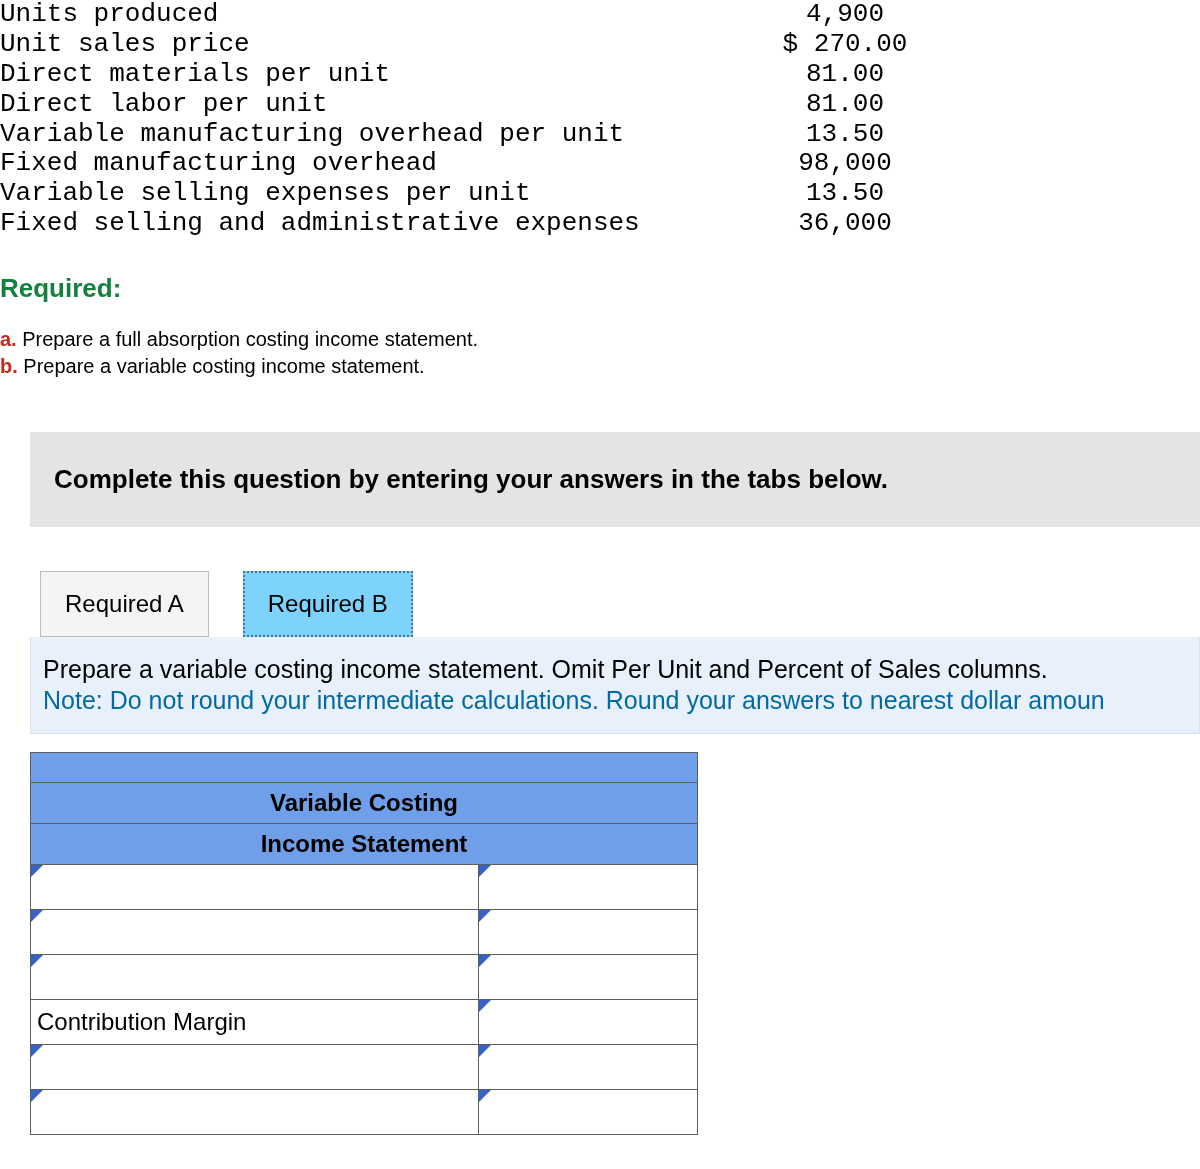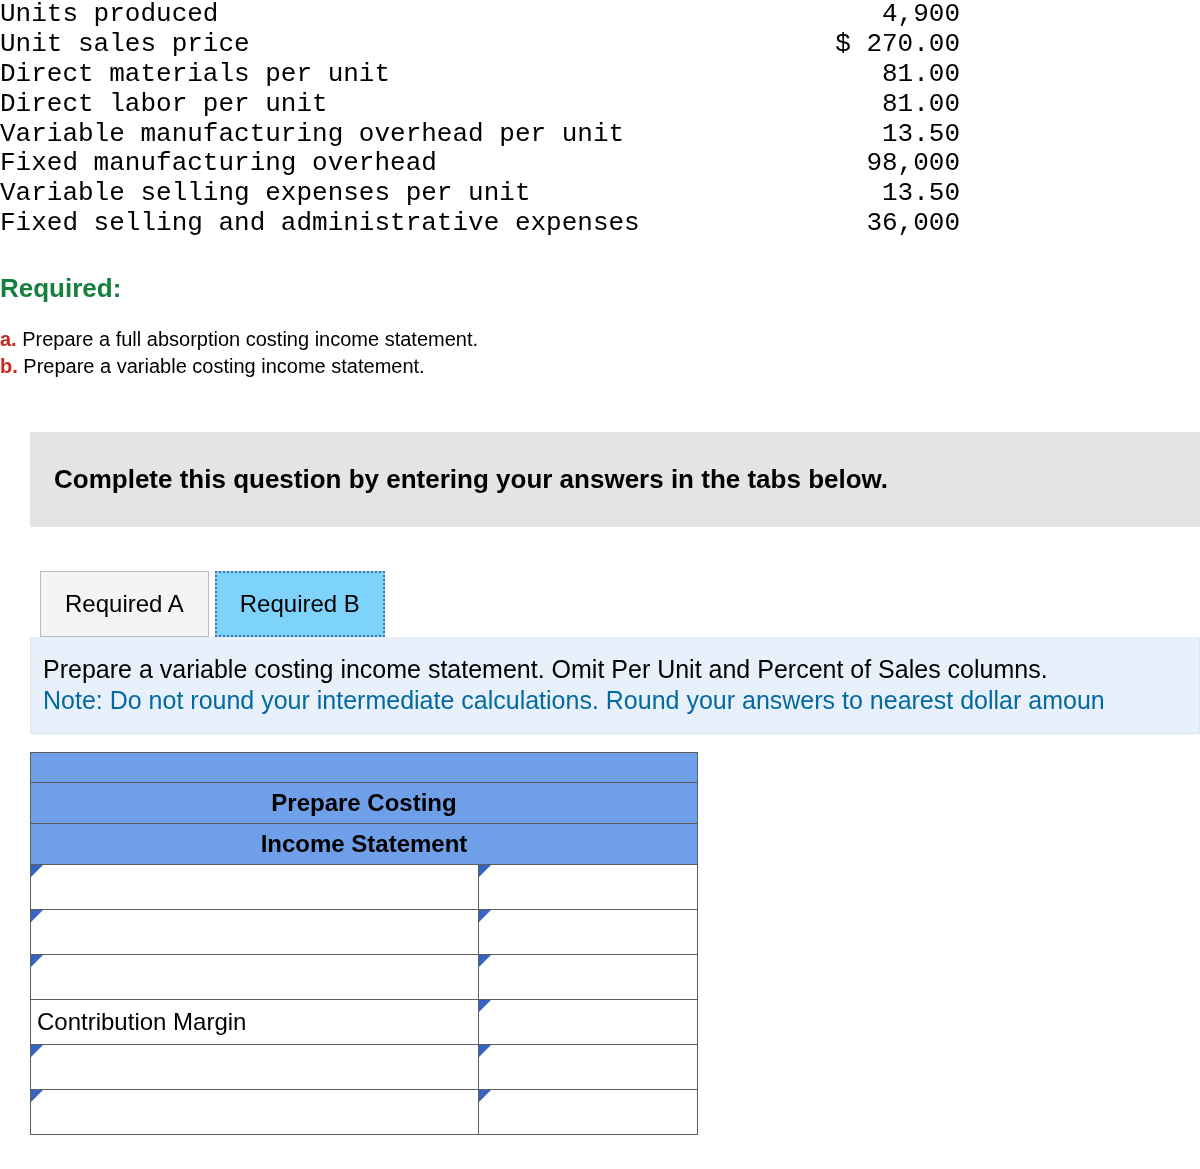--- a/index.html
+++ b/index.html
@@ -1,26 +1,26 @@
 <!DOCTYPE html>
 <html><head>
 <meta charset="utf-8">
 <style>
   html,body{margin:0;padding:0;background:#fff;color:#000;font-family:Arial,Helvetica,sans-serif;}
   .page{width:1200px;box-sizing:border-box;}
   .mono{font-family:"Courier New",Courier,monospace;font-size:26px;line-height:1.15;}
   .datarow{display:flex;}
   .datarow .lab{flex:0 0 730px;white-space:pre;}
-  .datarow .val{flex:0 0 230px;text-align:right;white-space:pre;}
+  .datarow .val{flex:0 0 230px;text-align:center;white-space:pre;}
   .req-head{font-weight:bold;font-size:26px;margin:34px 12px 22px 0;color:#15803d;}
   .req-line{font-size:20px;line-height:1.35;}
   .req-line .lead{font-weight:bold;color:#c8291e;}
   .panel{margin-top:52px;}
   .instr{background:#e4e4e4;padding:32px 24px;font-weight:bold;font-size:26px;}
-  .tabs{display:flex;margin-top:44px;}
+  .tabs{display:flex;margin-top:44px;gap:28px;}
   .tab{border:1px solid #bcbcbc;padding:18px 24px;font-size:24px;background:#7dd3fc;}
   .tab.inactive{background:#f4f4f4;}
   .tab.active{border:2px dotted #4a6fa5;padding:17px 23px;margin-left:6px;}
   .subinstr{background:#e8f1fb;padding:18px 12px 18px 12px;font-size:25px;border:1px solid #d8e4f0;border-top:none;}
   .subinstr .note{color:#0369a1;display:block;margin-top:2px;}
   .sheet{margin-top:18px;border-collapse:collapse;}
   .sheet td,.sheet th{border:1px solid #5d5d5d;}
   .sheet .hdr{background:#6f9fe8;height:30px;}
   .sheet .title td{background:#6f9fe8;text-align:center;font-weight:bold;font-size:24px;padding:6px 0;}
   .sheet .in-row td{height:42px;position:relative;background:#fff;}
@@ -84,21 +84,21 @@
       <span>Prepare a variable costing income statement. Omit Per Unit and Percent of Sales columns.</span>
       <span class="note">Note: Do not round your intermediate calculations. Round your answers to nearest dollar amoun</span>
     </div>
 
     <table class="sheet">
       <tbody>
           <tr class="hdr">
             <td colspan="2"></td>
           </tr>
       <tr class="title">
-            <td colspan="2">Prepare Costing</td>
+            <td colspan="2">Variable Costing</td>
           </tr>
       <tr class="title">
             <td colspan="2">Income Statement</td>
           </tr>
       <tr class="in-row">
         <td class="lbl-cell">
               <span class="tri"></span>
             </td>
         <td class="val-cell">
               <span class="tri"></span>

